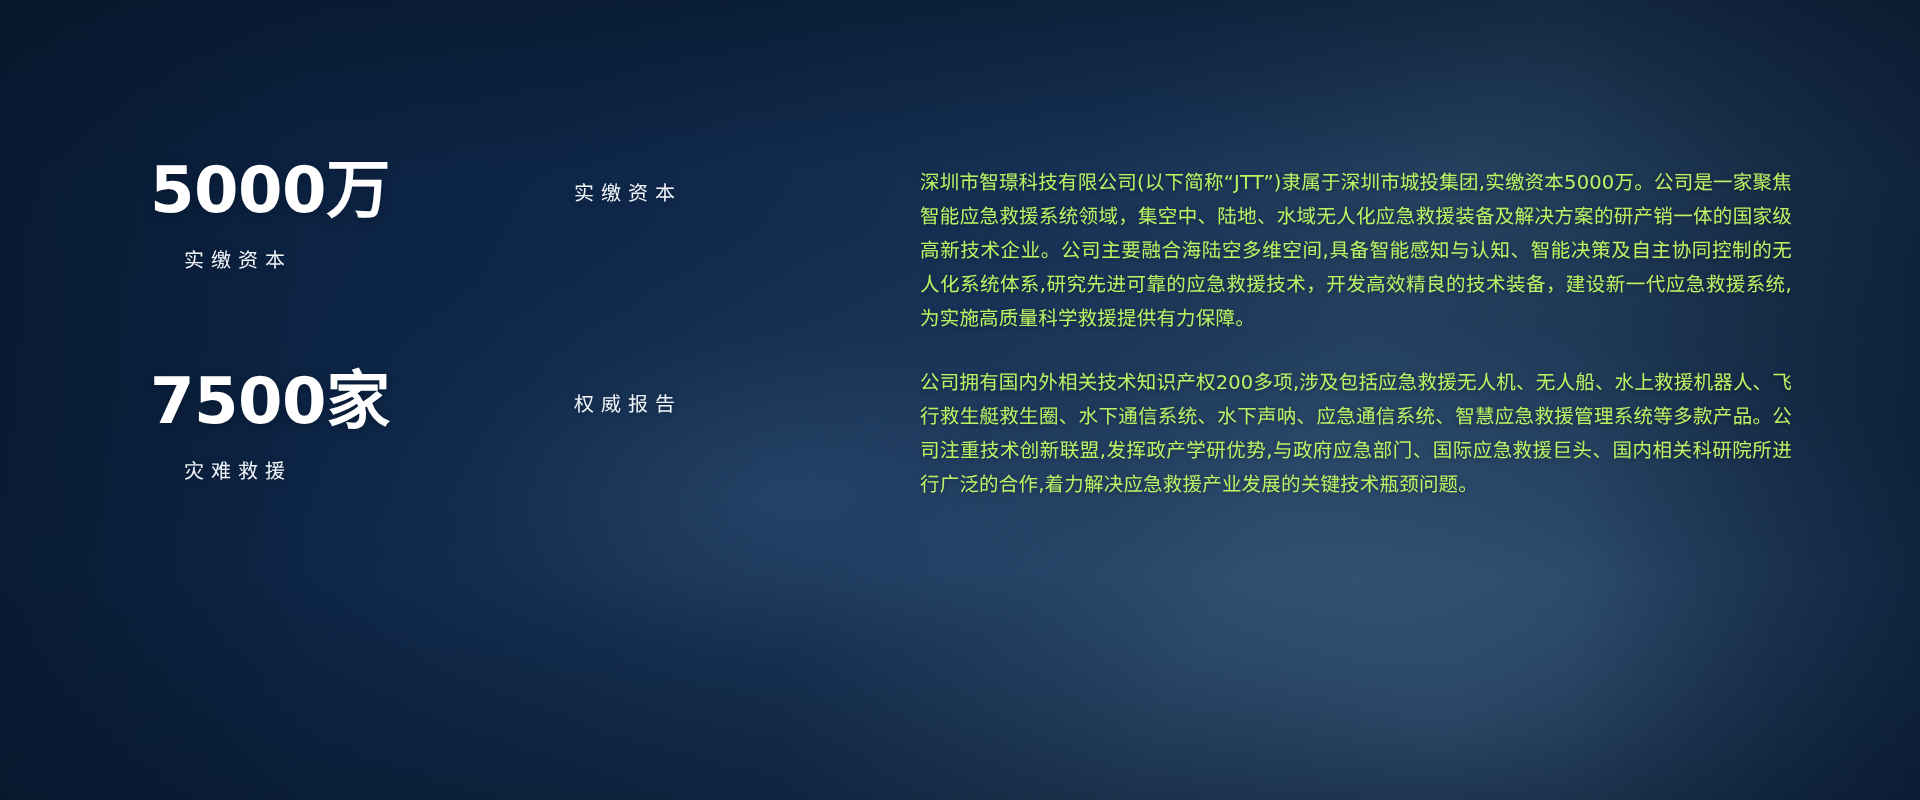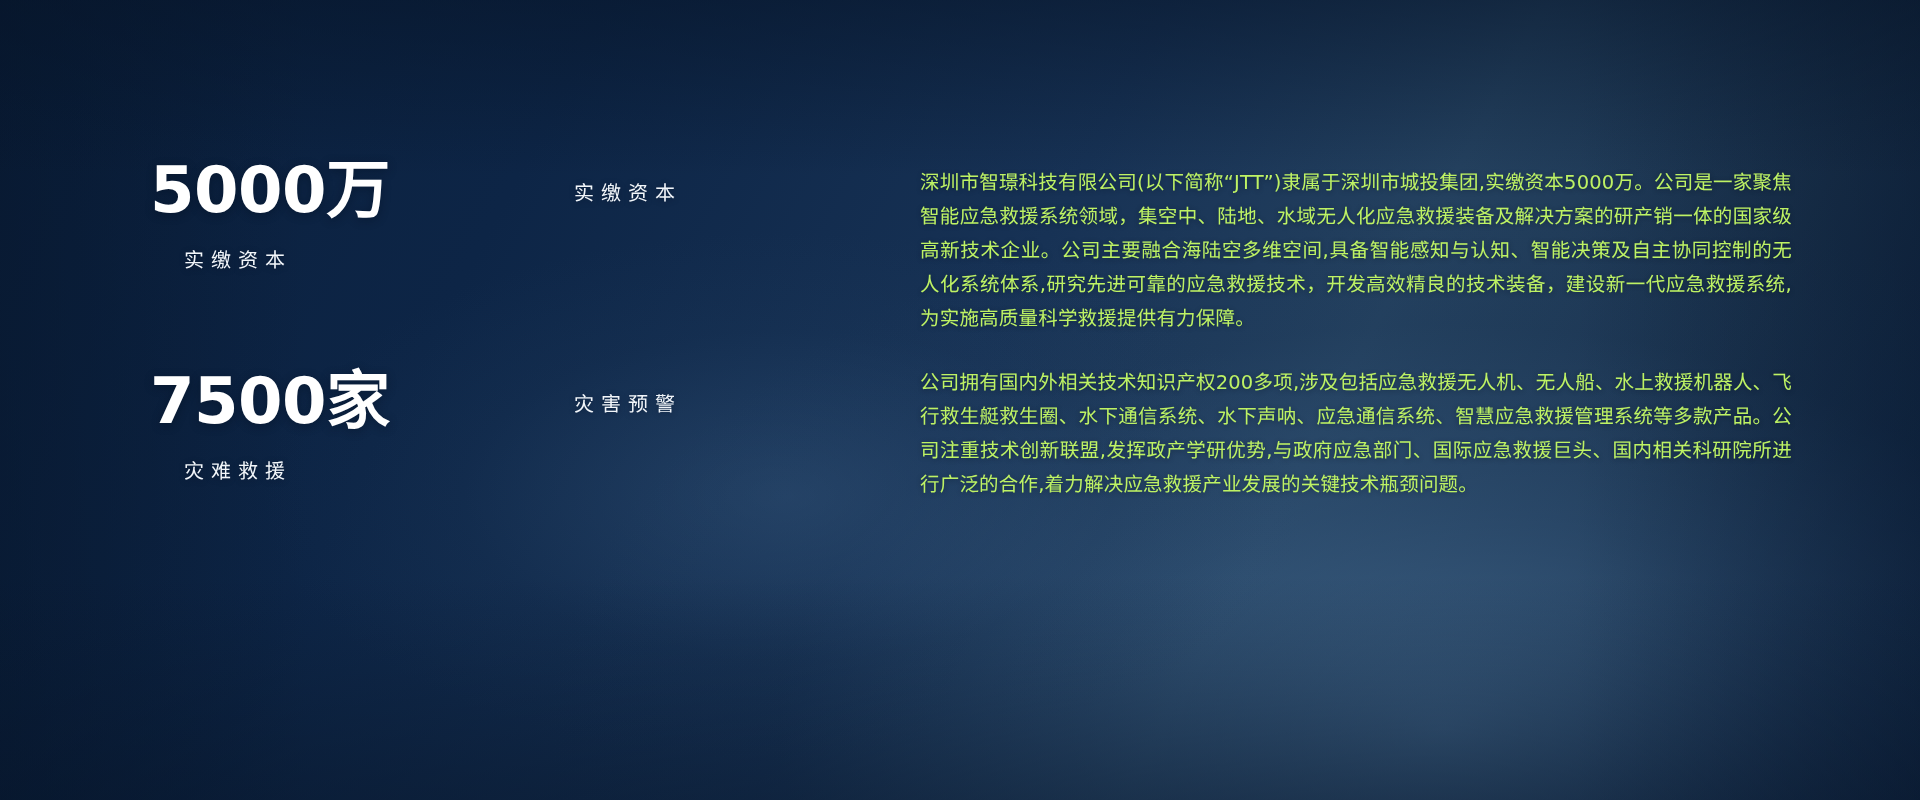--- a/index.html
+++ b/index.html
@@ -148,21 +148,21 @@
       <div class="stat">
         <div class="stat-label">实缴资本</div>
       </div>
 
       <div class="stat">
         <div class="stat-value">7500家</div>
         <div class="stat-label">灾难救援</div>
       </div>
 
       <div class="stat">
-        <div class="stat-label">灾害预警</div>
+        <div class="stat-label">权威报告</div>
       </div>
 
     </div>
 
     <div class="description">
       <p class="para">深圳市智璟科技有限公司(以下简称“JTT”)隶属于深圳市城投集团,实缴资本5000万。公司是一家聚焦智能应急救援系统领域，集空中、陆地、水域无人化应急救援装备及解决方案的研产销一体的国家级高新技术企业。公司主要融合海陆空多维空间,具备智能感知与认知、智能决策及自主协同控制的无人化系统体系,研究先进可靠的应急救援技术，开发高效精良的技术装备，建设新一代应急救援系统,为实施高质量科学救援提供有力保障。</p>
       <p class="para">公司拥有国内外相关技术知识产权200多项,涉及包括应急救援无人机、无人船、水上救援机器人、飞行救生艇救生圈、水下通信系统、水下声呐、应急通信系统、智慧应急救援管理系统等多款产品。公司注重技术创新联盟,发挥政产学研优势,与政府应急部门、国际应急救援巨头、国内相关科研院所进行广泛的合作,着力解决应急救援产业发展的关键技术瓶颈问题。</p>
     </div>
 
   </div>

